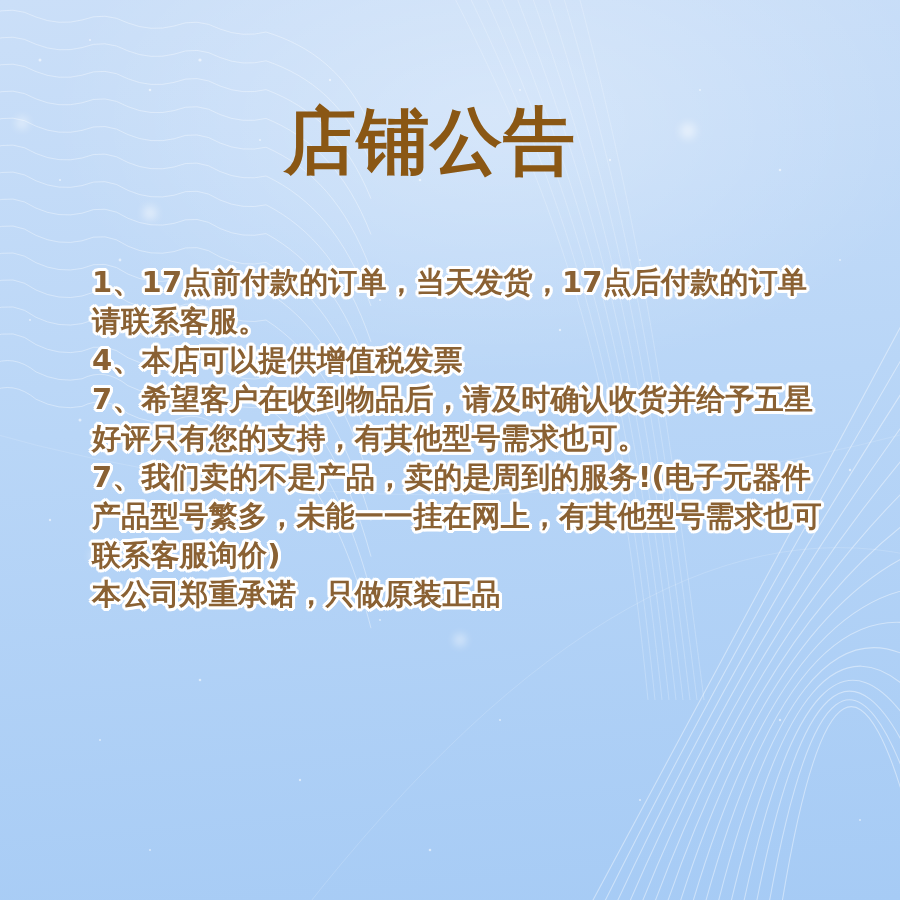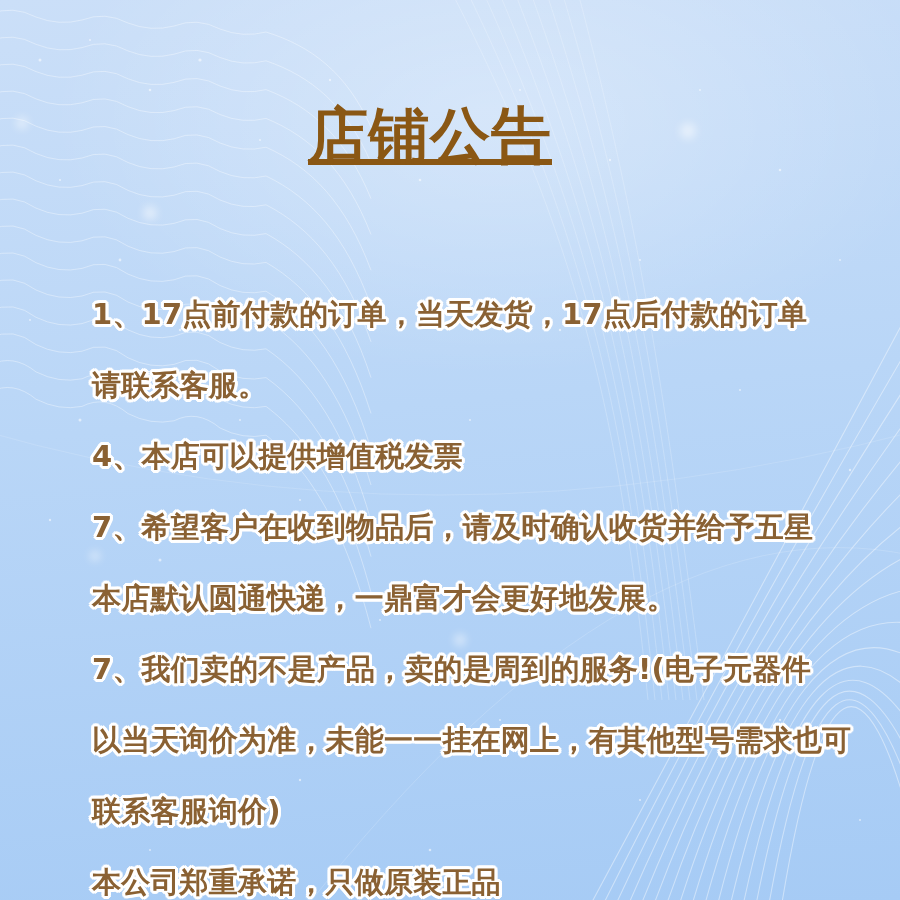--- a/index.html
+++ b/index.html
@@ -20,42 +20,41 @@
     background:
       radial-gradient(ellipse 620px 360px at 55% 13%, rgba(255,255,255,0.30), rgba(255,255,255,0) 72%),
       linear-gradient(175deg, var(--bg-top) 0%, var(--bg-mid) 45%, var(--bg-bottom) 100%);
   }
   svg.decor{
     position:absolute;left:0;top:0;width:900px;height:900px;display:block;
   }
   .title{
     position:absolute;top:104px;left:0;width:860px;margin:0;
     text-align:center;
-    font-size:60px;line-height:1.05;font-weight:900;
+    font-size:72px;line-height:1.05;font-weight:900;
     letter-spacing:1px;
     color:var(--title-color);
-    text-decoration:underline;
   }
   .body-text{
     position:absolute;left:92px;top:263px;width:740px;
     font-size:29px;line-height:39px;font-weight:600;
     letter-spacing:0.2px;
     color:var(--body-color);
     text-shadow:
       2px 0 0 var(--outline-color), -2px 0 0 var(--outline-color),
       0 2px 0 var(--outline-color), 0 -2px 0 var(--outline-color),
       2px 2px 0 var(--outline-color), -2px -2px 0 var(--outline-color),
       2px -2px 0 var(--outline-color), -2px 2px 0 var(--outline-color),
       3px 1px 0 var(--outline-color), -3px -1px 0 var(--outline-color),
       1px -3px 0 var(--outline-color), -1px 3px 0 var(--outline-color),
       3px -1px 0 var(--outline-color), -3px 1px 0 var(--outline-color),
       1px 3px 0 var(--outline-color), -1px -3px 0 var(--outline-color),
       0 0 3px var(--outline-color);
   }
-  .line{white-space:nowrap;margin-top:32px;}
+  .line{white-space:nowrap;}
   .line.indent{padding-left:50px;}
 </style>
 </head>
 <body>
 
 <div class="poster">
 
   <svg class="decor" id="decor" viewBox="0 0 900 900" xmlns="http://www.w3.org/2000/svg">
       <path d="M -10 14 q 23 -9.0 46 3.0 q 23 9.0 46 3.0 q 23 -9.0 46 3.0 q 23 9.0 46 3.0 q 23 -9.0 46 3.0 q 23 9.0 46 3.0 c 45 14, 80 40, 105 95" fill="none" stroke="rgba(255,255,255,0.36)" stroke-width="1"></path>
       <path d="M -10 41 q 23 -9.2 46 3.3 q 23 9.2 46 3.3 q 23 -9.2 46 3.3 q 23 9.2 46 3.3 q 23 -9.2 46 3.3 q 23 9.2 46 3.3 c 45 15.5, 80 44, 105 102" fill="none" stroke="rgba(255,255,255,0.36)" stroke-width="1"></path>
@@ -143,19 +142,19 @@
       <circle cx="95" cy="556" r="5" fill="rgba(255,255,255,0.5)" style="filter: blur(4px)"></circle>
     </svg>
 
   <h1 class="title">店铺公告</h1>
 
   <div class="body-text">
     <div class="line">1、17点前付款的订单，当天发货，17点后付款的订单</div>
     <div class="line">请联系客服。</div>
     <div class="line">4、本店可以提供增值税发票</div>
     <div class="line">7、希望客户在收到物品后，请及时确认收货并给予五星</div>
-    <div class="line">本店默认圆通快递，一鼎富才会更好地发展。</div>
+    <div class="line">好评只有您的支持，有其他型号需求也可。</div>
     <div class="line">7、我们卖的不是产品，卖的是周到的服务!(电子元器件</div>
-    <div class="line">以当天询价为准，未能一一挂在网上，有其他型号需求也可</div>
+    <div class="line">产品型号繁多，未能一一挂在网上，有其他型号需求也可</div>
     <div class="line">联系客服询价)</div>
     <div class="line">本公司郑重承诺，只做原装正品</div>
   </div>
 </div>
 
 </body></html>

